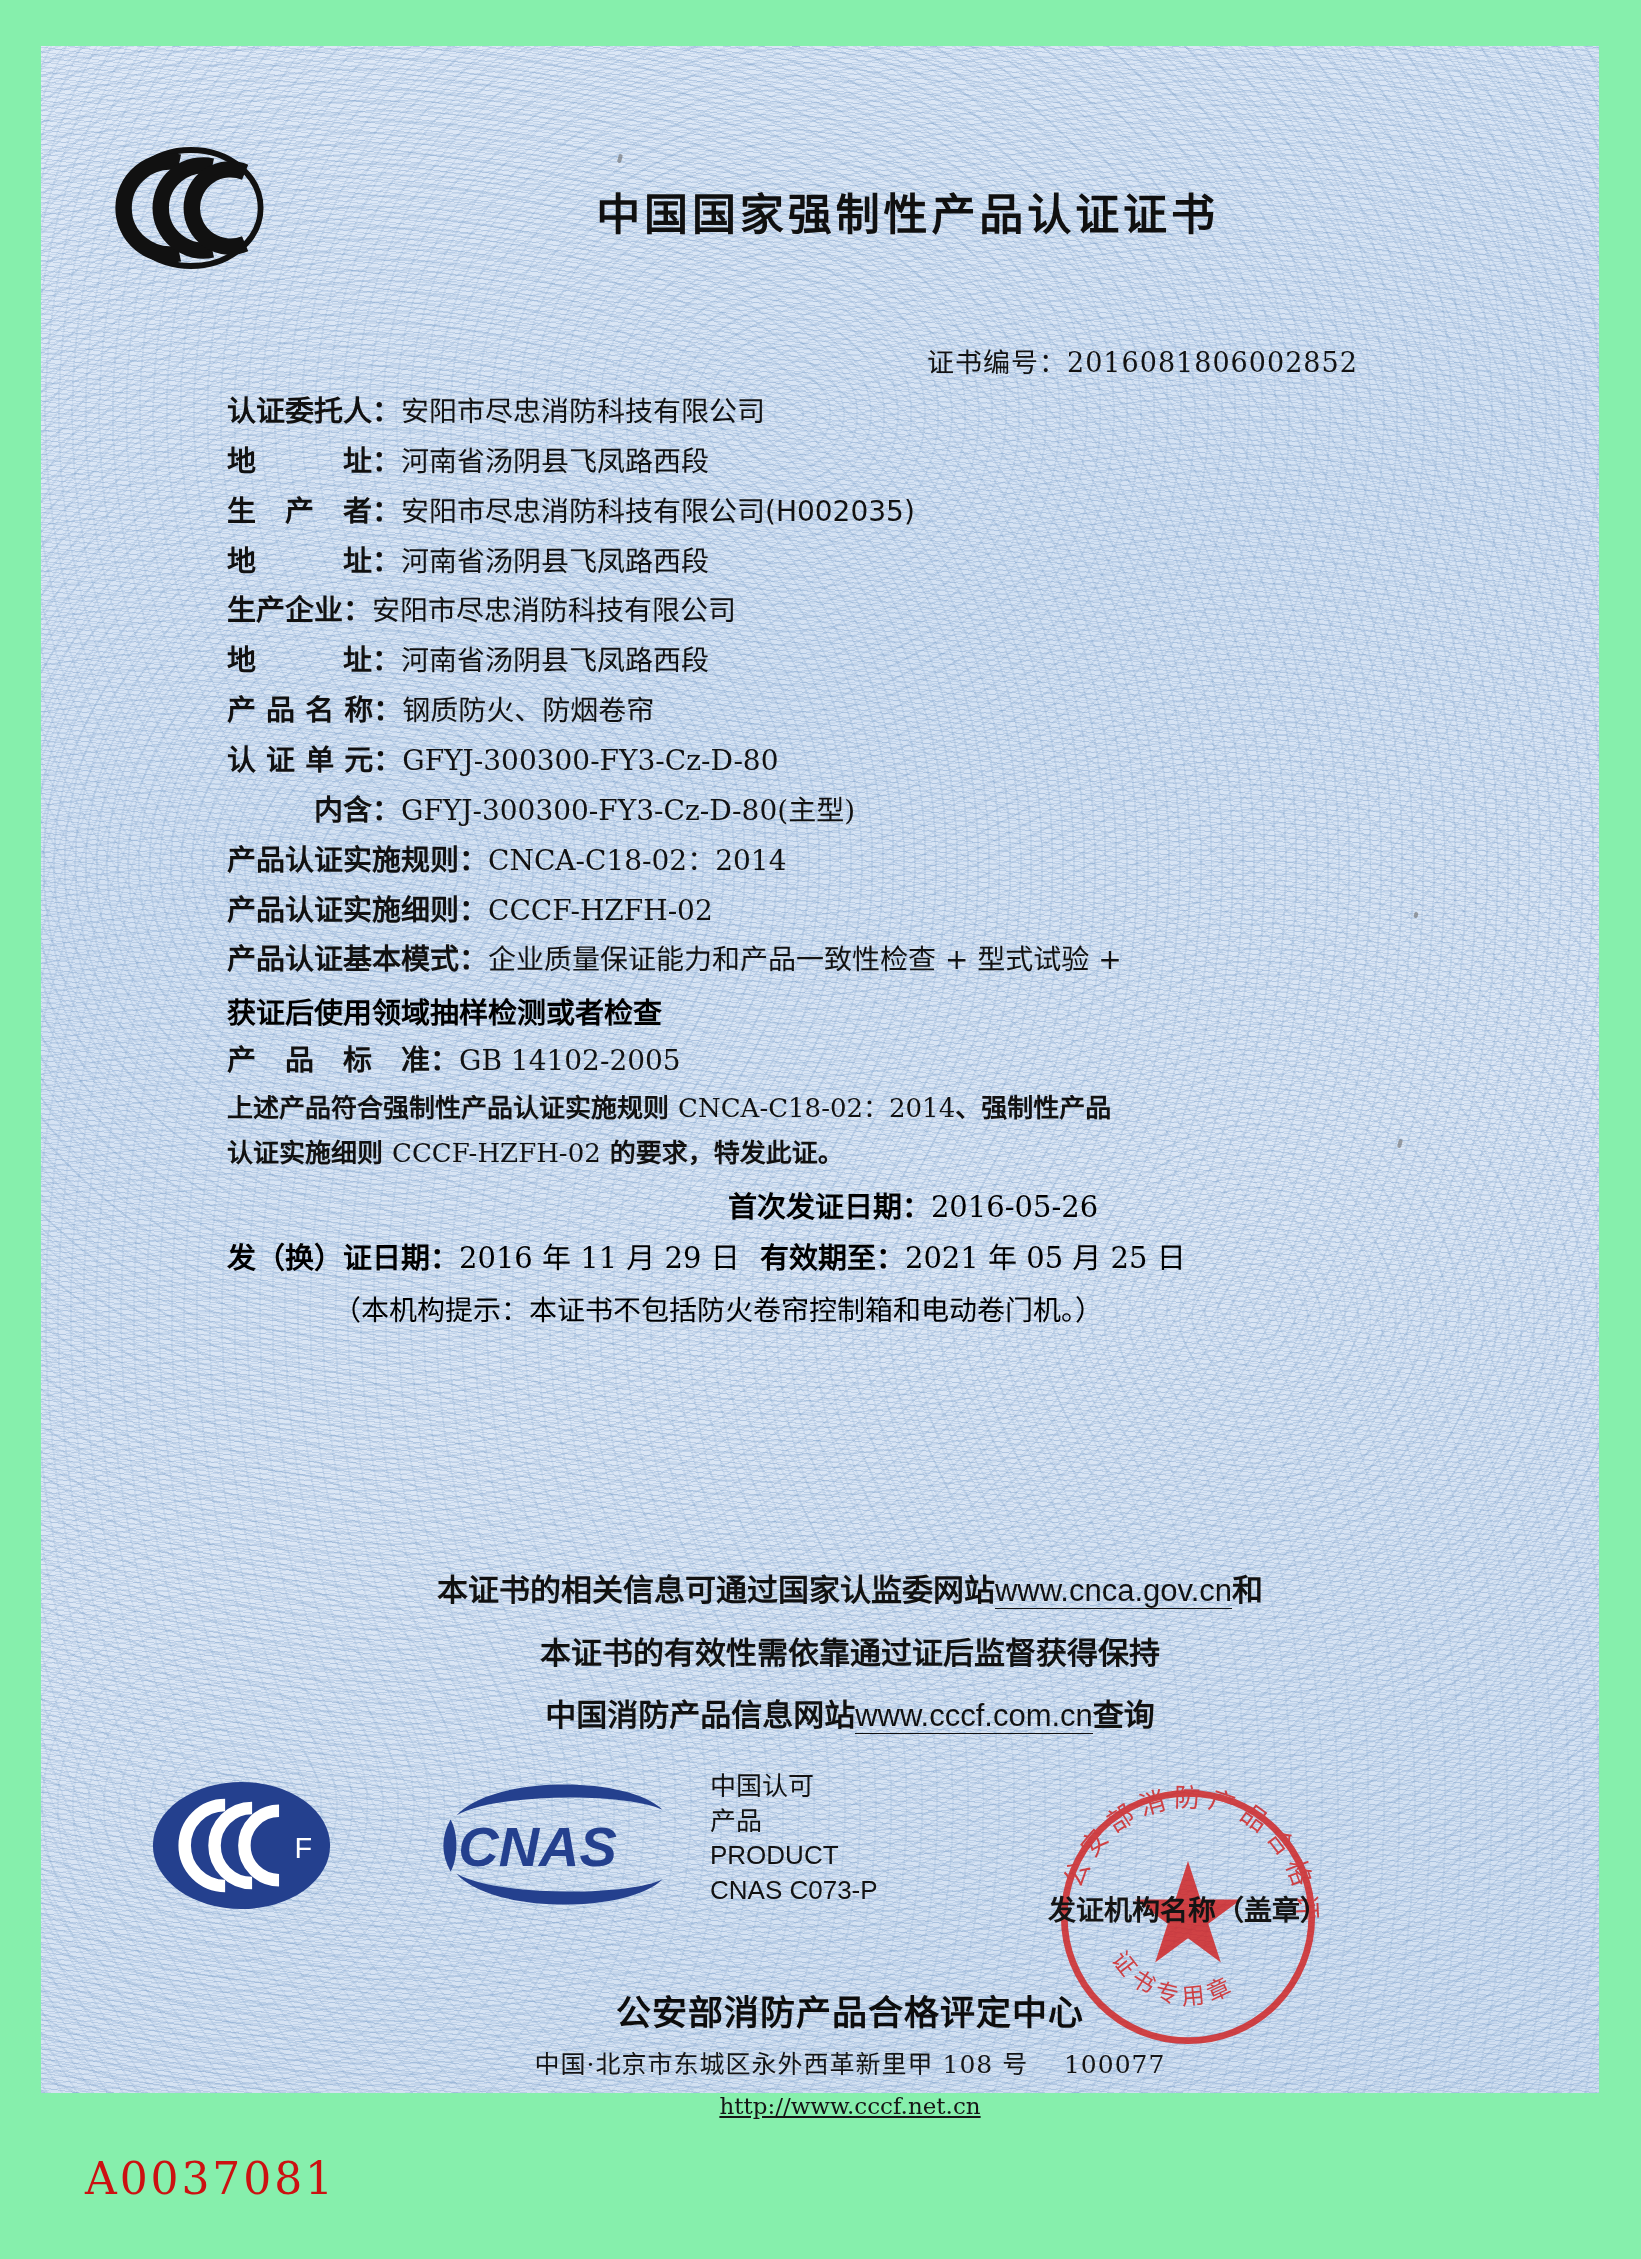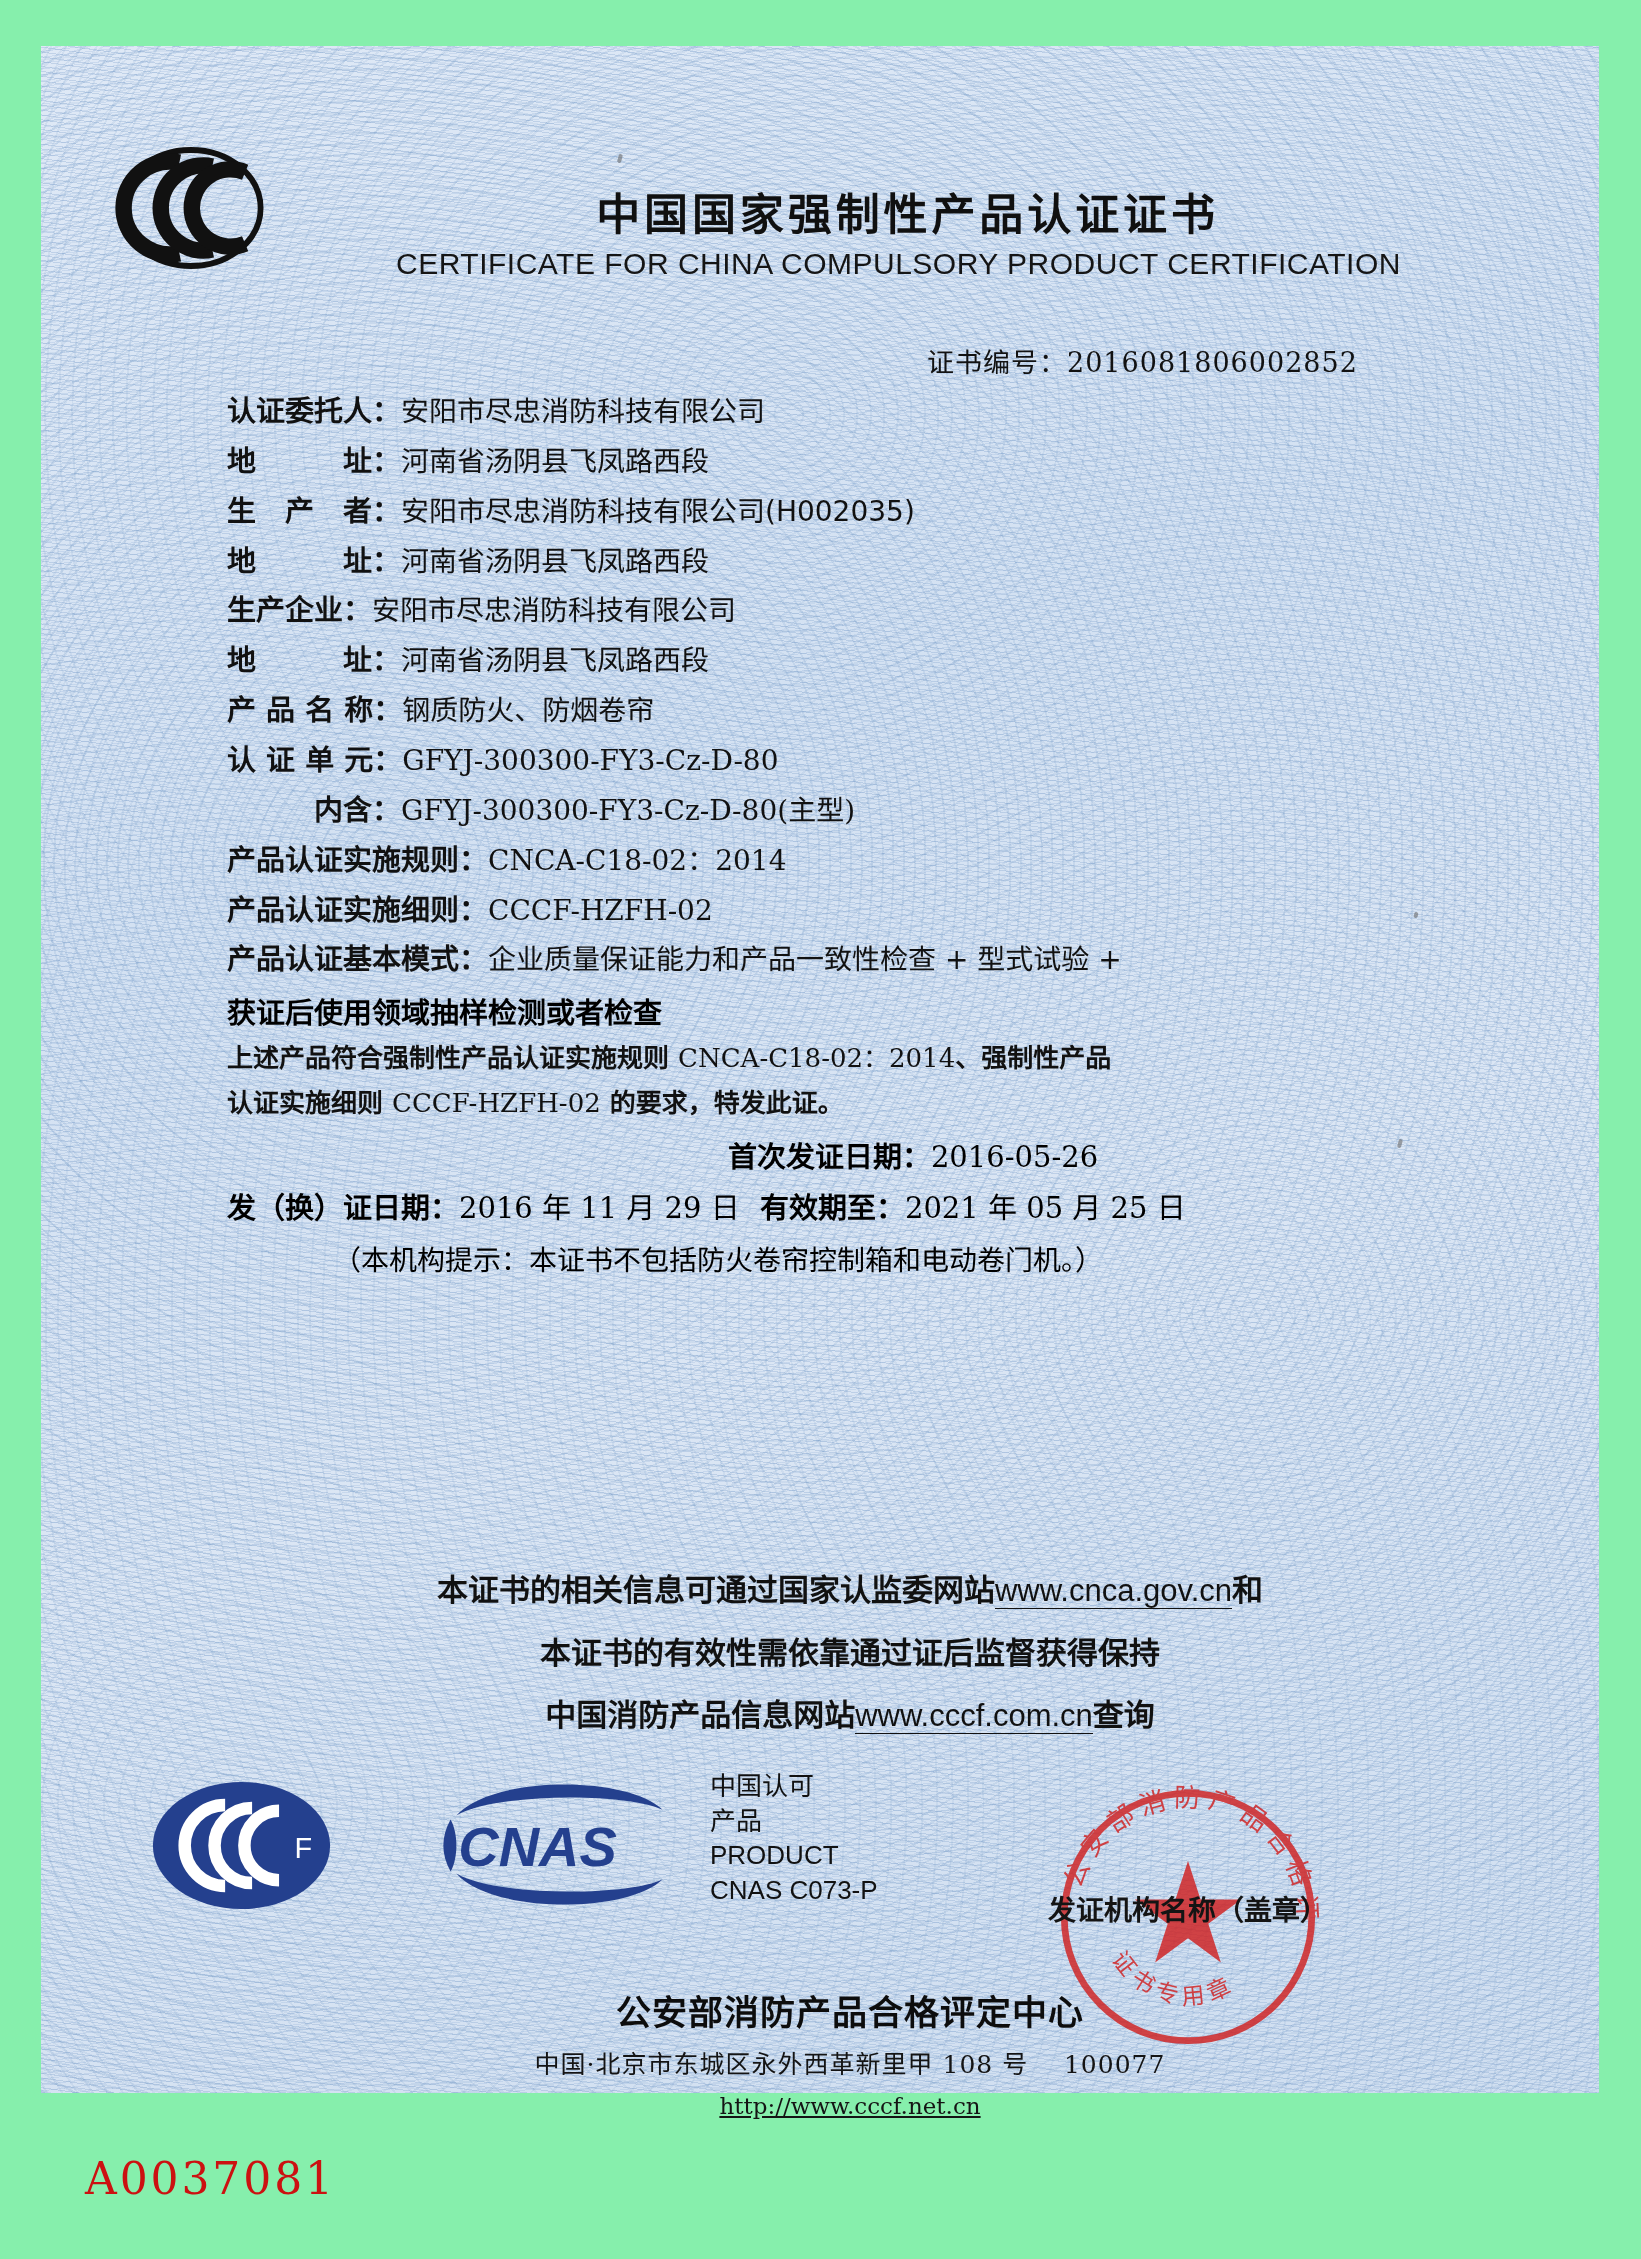--- a/index.html
+++ b/index.html
@@ -305,21 +305,20 @@
     <div class="ccc-logo">
       <svg viewBox="0 0 180 130" width="174" height="126">
         <ellipse cx="90" cy="65" rx="72" ry="60" fill="none" stroke="#111" stroke-width="6"></ellipse>
         <path d="M78 18 A48 48 0 1 0 78 112" fill="none" stroke="#111" stroke-width="17"></path>
         <path d="M112 22 A44 44 0 1 0 112 108" fill="none" stroke="#111" stroke-width="17"></path>
         <path d="M146 28 A40 40 0 1 0 146 102" fill="none" stroke="#111" stroke-width="17"></path>
       </svg>
     </div>
 
     <div class="title-cn">中国国家强制性产品认证证书</div>
-    <div class="title-en">CERTIFICATE FOR CHINA COMPULSORY PRODUCT CERTIFICATION</div>
 
     <div class="cert-no">
       <span>证书编号：</span><span>2016081806002852</span>
     </div>
 
     <div class="rows">
 
       <div class="row">
         <span class="lbl">认证委托人：</span>
         <span class="val val-cn">安阳市尽忠消防科技有限公司</span>
@@ -375,20 +374,24 @@
         <span class="val">CCCF-HZFH-02</span>
       </div>
 
       <div class="row">
         <span class="lbl">产品认证基本模式：</span>
         <span class="val val-cn">企业质量保证能力和产品一致性检查 + 型式试验 +</span>
       </div>
 
       <div class="row-cont">获证后使用领域抽样检测或者检查</div>
 
+      <div class="row">
+        <span class="lbl">产　品　标　准：</span>
+        <span class="val">GB 14102-2005</span>
+      </div>
 
       <div class="stmt">
         <span>上述产品符合强制性产品认证实施规则 </span><span class="mono">CNCA-C18-02：2014</span><span>、强制性产品</span>
       </div>
 
       <div class="stmt">
         <span>认证实施细则 </span><span class="mono">CCCF-HZFH-02</span><span> 的要求，特发此证。</span>
       </div>
 
       <div class="first-date">

